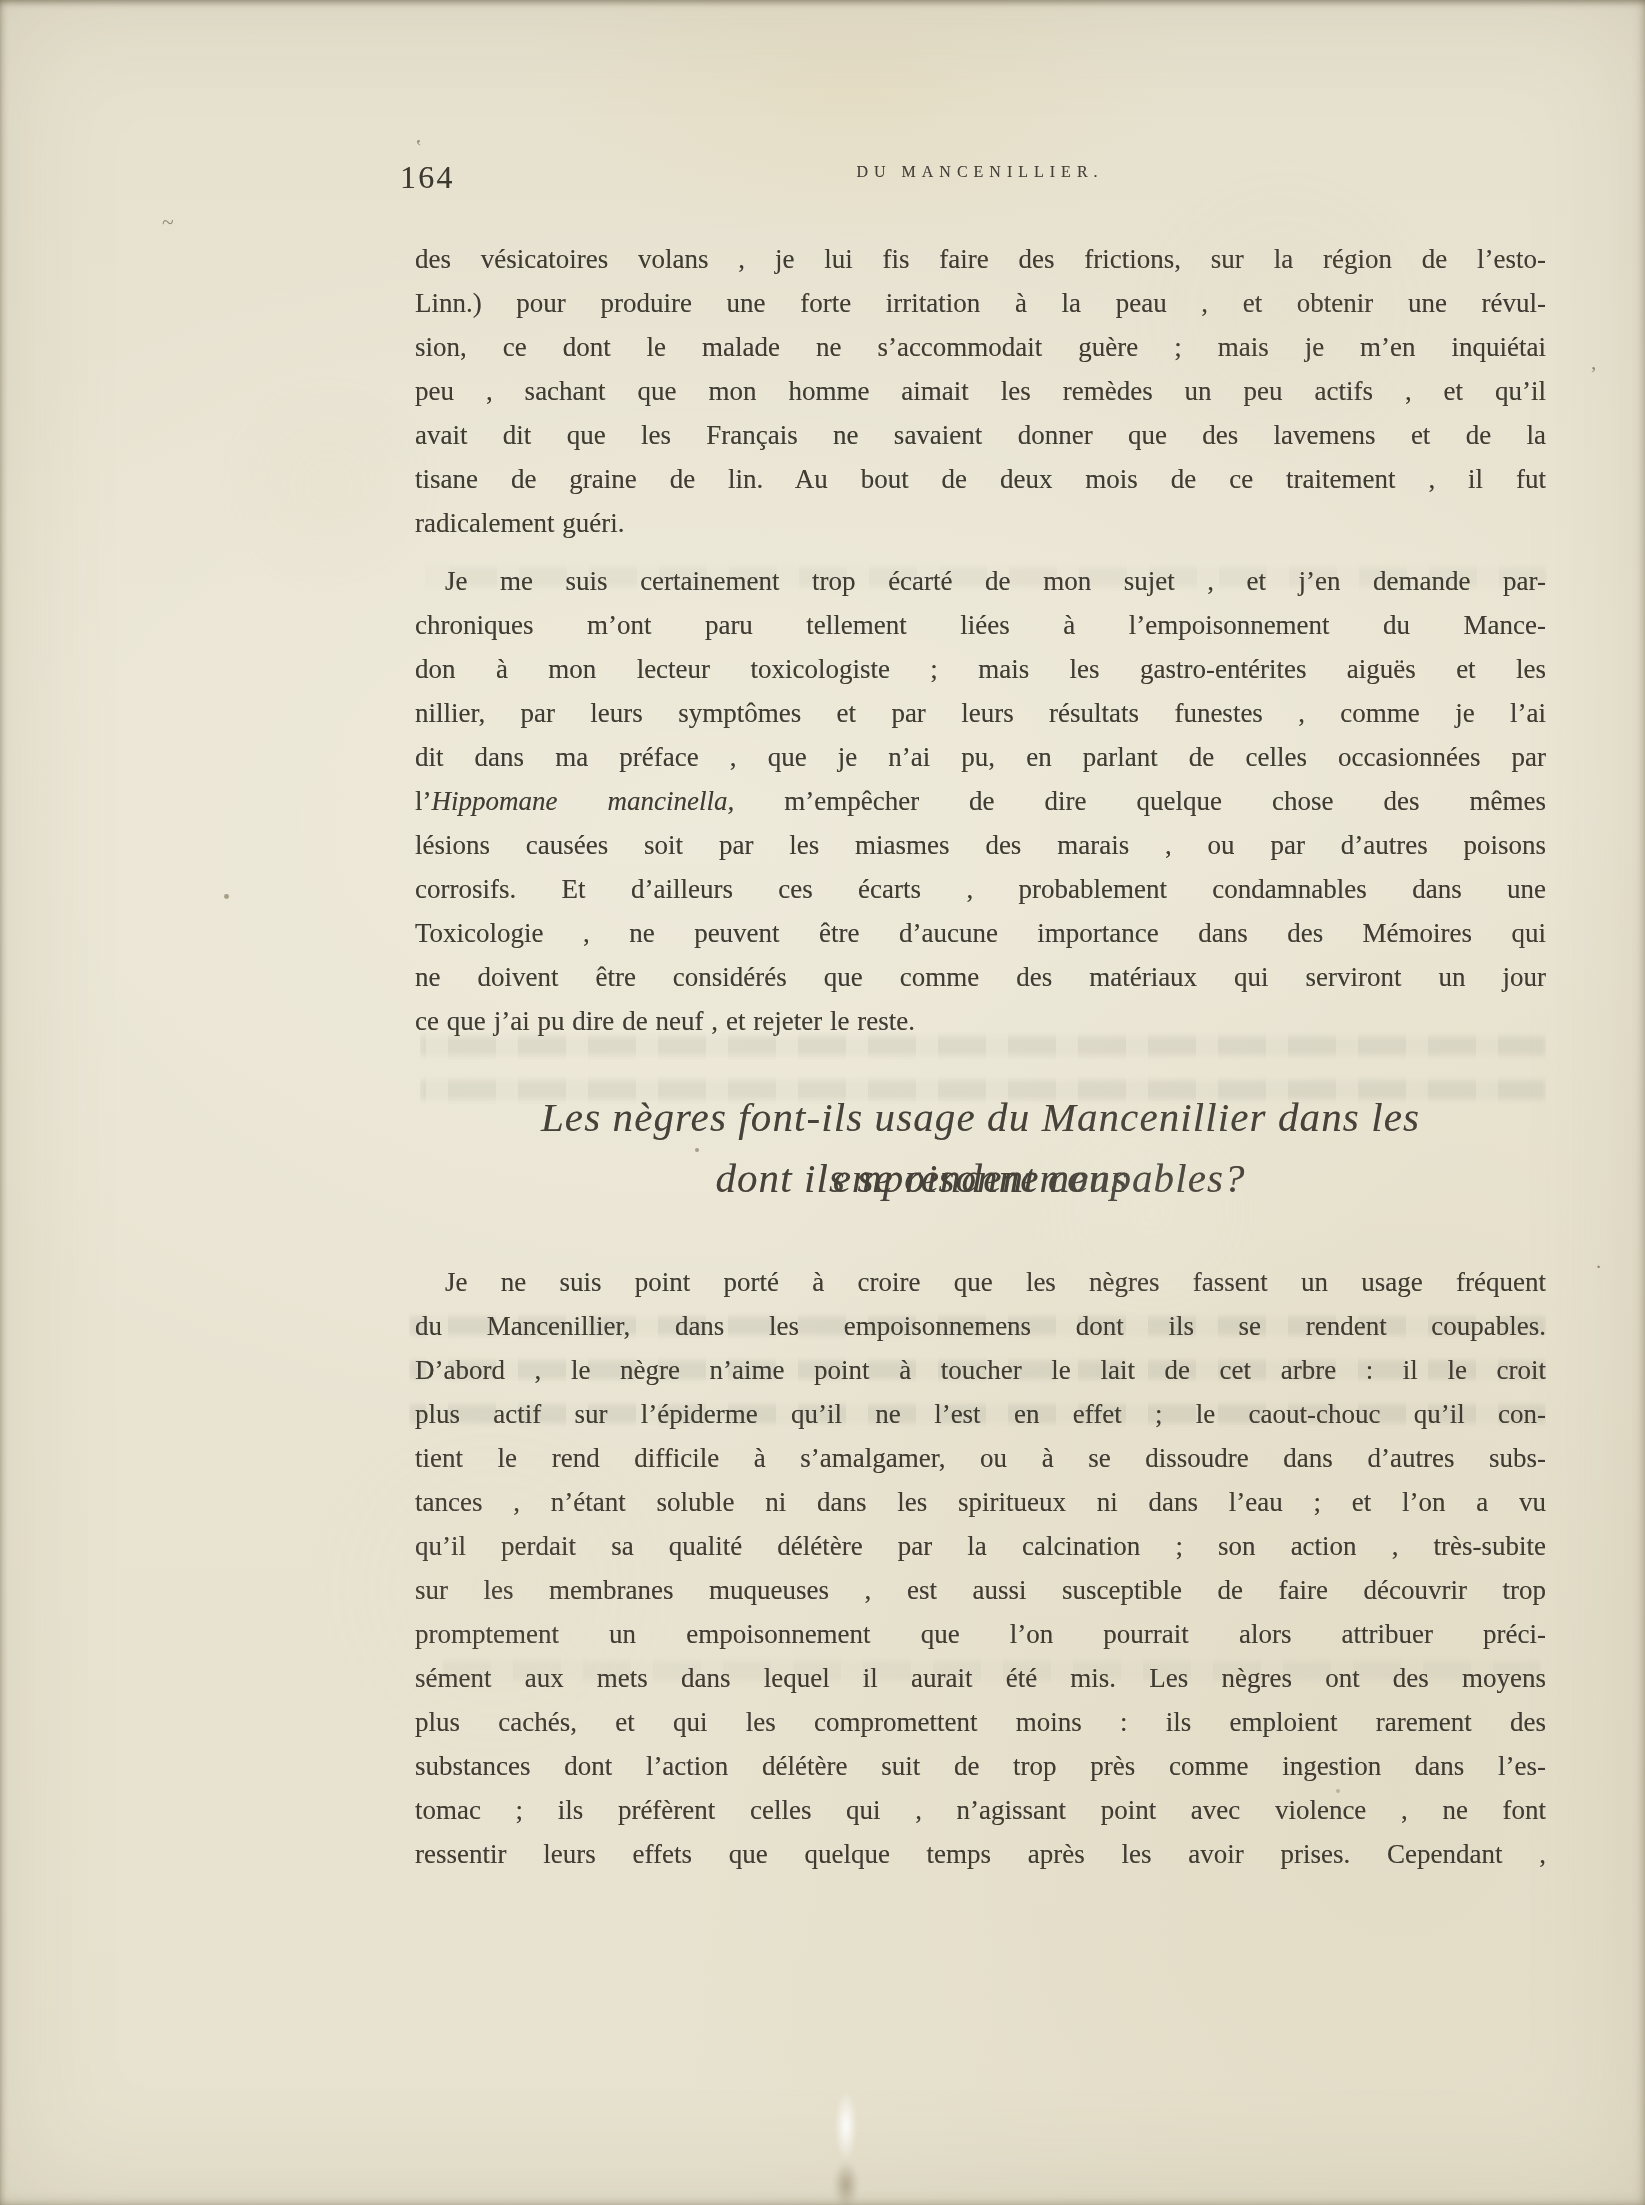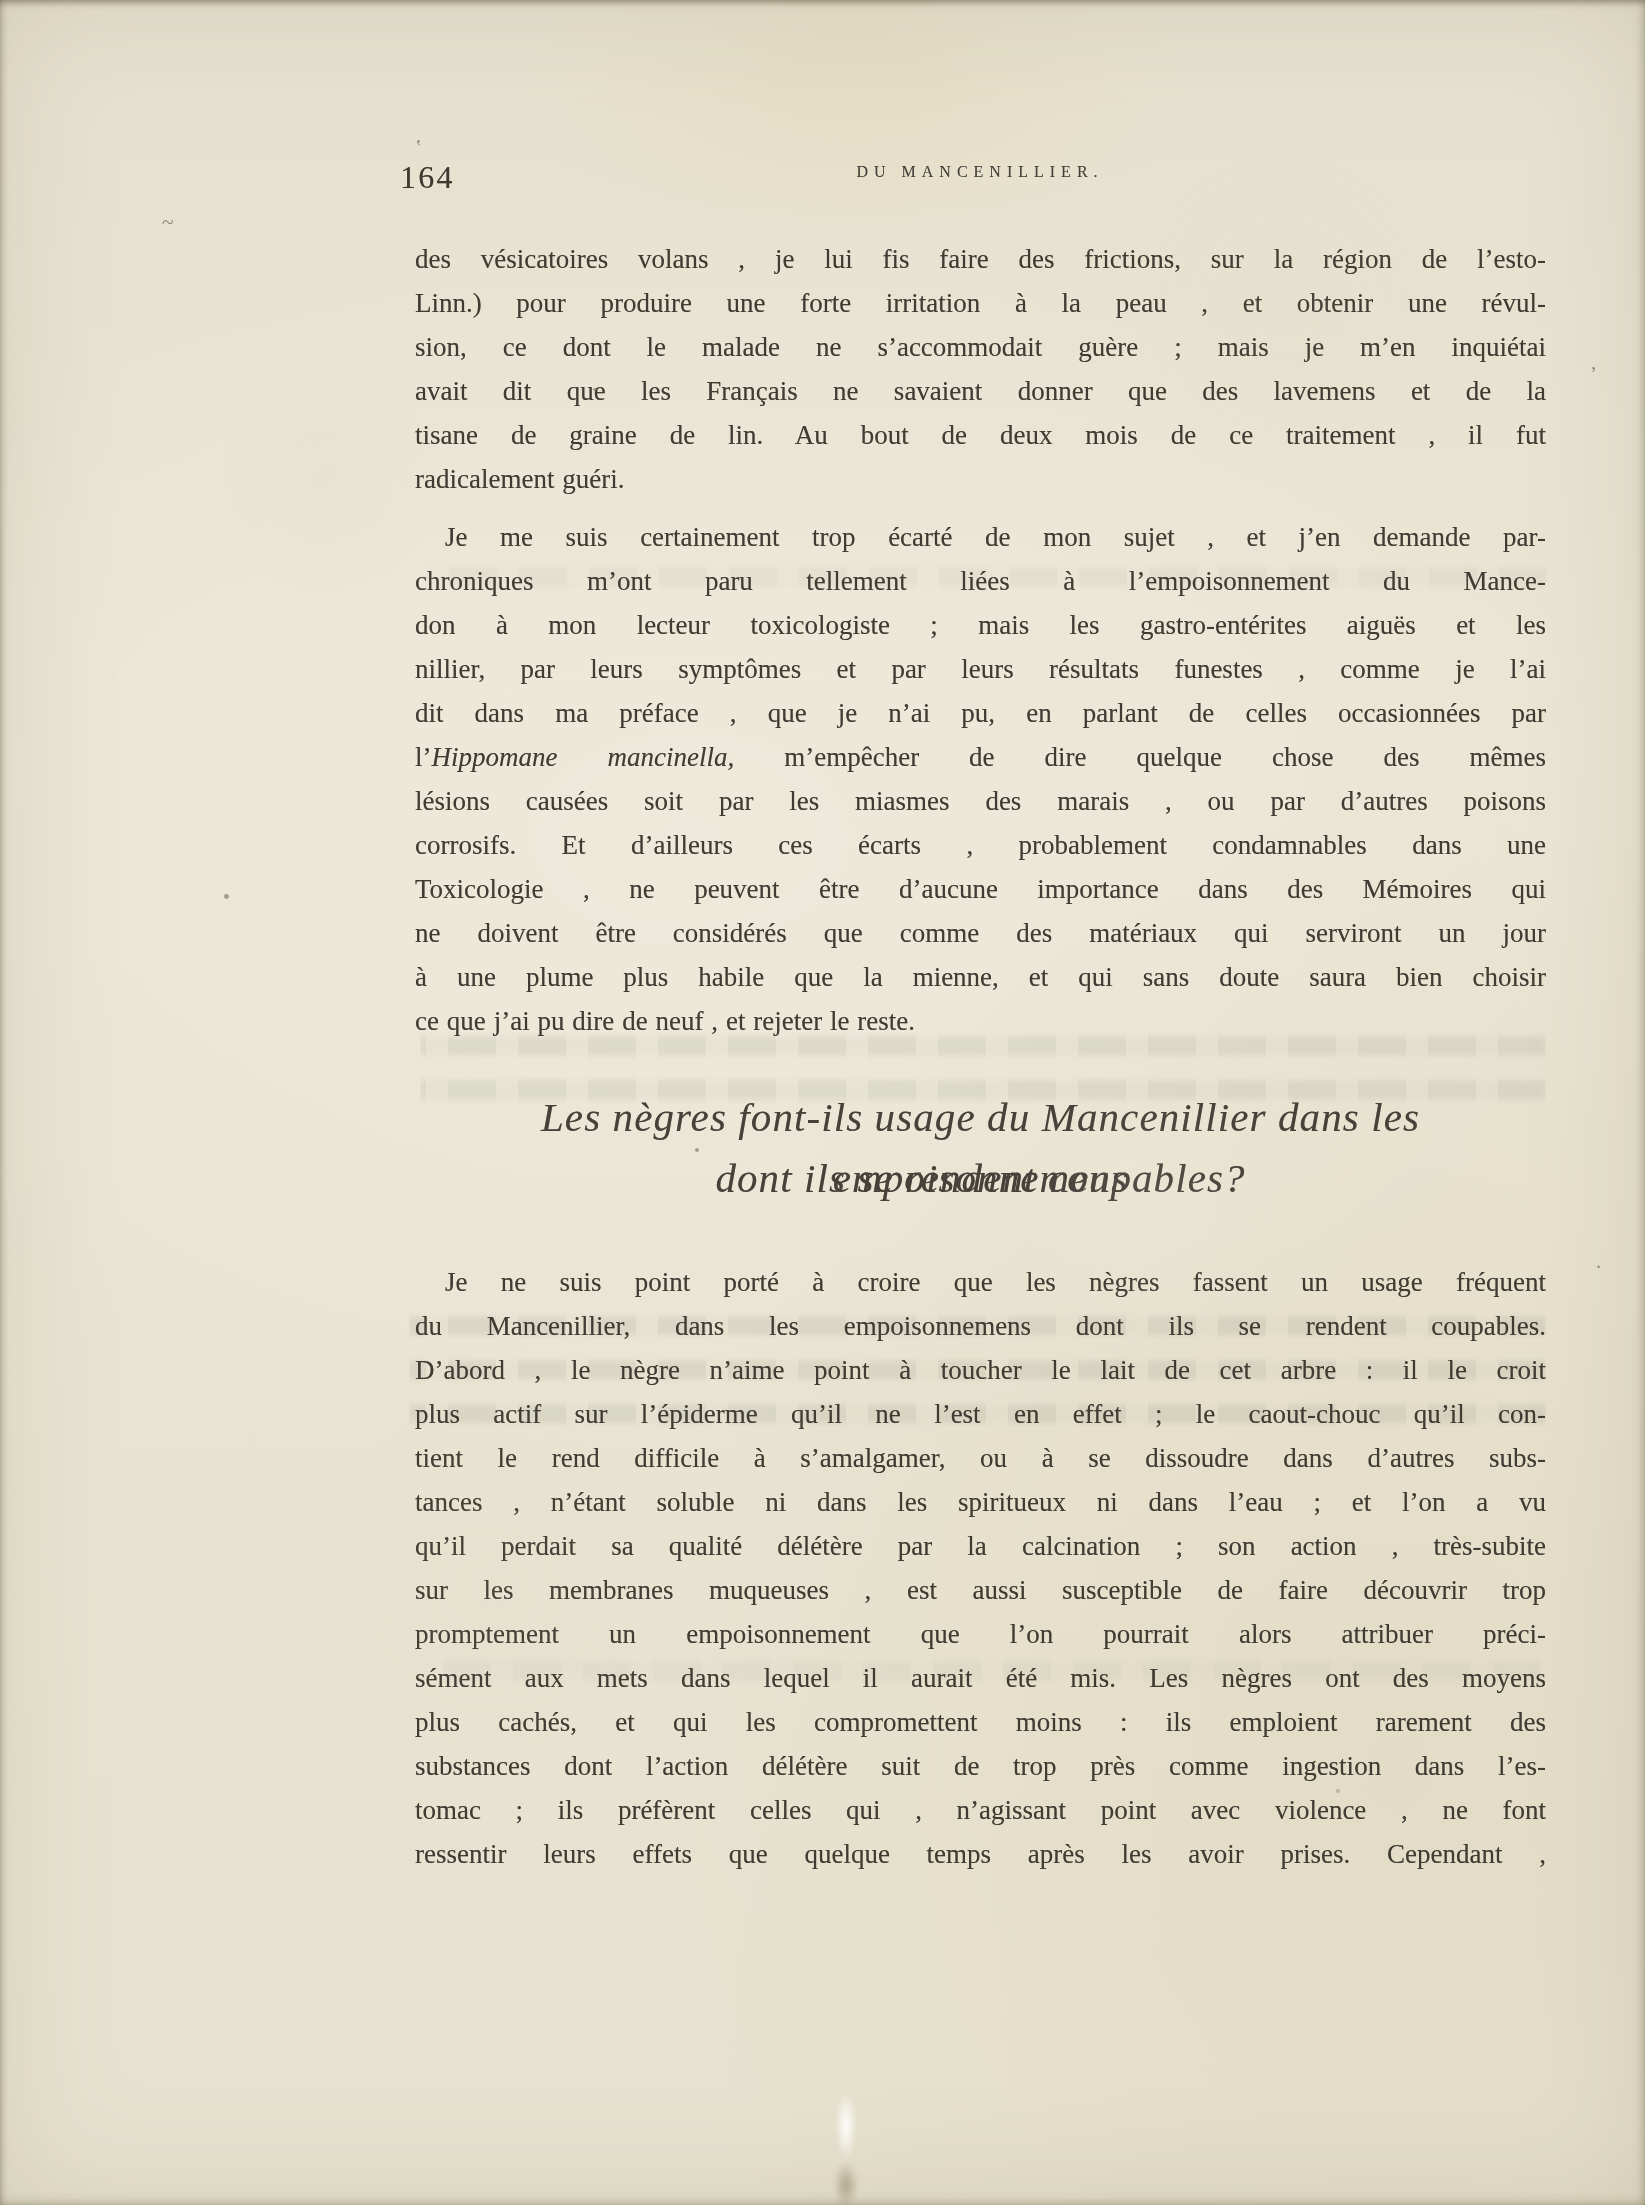--- a/index.html
+++ b/index.html
@@ -102,36 +102,36 @@
   <div class="bleed" style="left:426px;top:555px;width:1121px;height:50px;opacity:.45;"></div>
   <div class="bleed" style="left:420px;top:1024px;width:1126px;height:97px;opacity:.8;"></div>
   <div class="bleed" style="left:409px;top:1304px;width:1137px;height:140px;opacity:.85;"></div>
   <div class="bleed" style="left:442px;top:1649px;width:1099px;height:54px;opacity:.4;"></div>
 
   <div class="text-block">
       <div class="para">
         <div class="line"><span>des vésicatoires volans , je lui fis faire des frictions, sur la région de l’esto-</span></div>
         <div class="line"><span>Linn.) pour produire une forte irritation à la peau , et obtenir une révul-</span></div>
         <div class="line"><span>sion, ce dont le malade ne s’accommodait guère ; mais je m’en inquiétai</span></div>
+        <div class="line"><span>peu , sachant que mon homme aimait les remèdes un peu actifs , et qu’il</span></div>
         <div class="line"><span>avait dit que les Français ne savaient donner que des lavemens et de la</span></div>
         <div class="line"><span>tisane de graine de lin. Au bout de deux mois de ce traitement , il fut</span></div>
         <div class="line last"><span>radicalement guéri.</span></div>
       </div>
       <div class="para">
         <div class="line indent"><span>Je me suis certainement trop écarté de mon sujet , et j’en demande par-</span></div>
         <div class="line"><span>chroniques m’ont paru tellement liées à l’empoisonnement du Mance-</span></div>
         <div class="line"><span>don à mon lecteur toxicologiste ; mais les gastro-entérites aiguës et les</span></div>
         <div class="line"><span>nillier, par leurs symptômes et par leurs résultats funestes , comme je l’ai</span></div>
         <div class="line"><span>dit dans ma préface , que je n’ai pu, en parlant de celles occasionnées par</span></div>
         <div class="line"><span>l’</span><span class="it">Hippomane mancinella,</span><span> m’empêcher de dire quelque chose des mêmes</span></div>
         <div class="line"><span>lésions causées soit par les miasmes des marais , ou par d’autres poisons</span></div>
         <div class="line"><span>corrosifs. Et d’ailleurs ces écarts , probablement condamnables dans une</span></div>
         <div class="line"><span>Toxicologie , ne peuvent être d’aucune importance dans des Mémoires qui</span></div>
         <div class="line"><span>ne doivent être considérés que comme des matériaux qui serviront un jour</span></div>
-        <div class="line"><span>à une plume plus habile que la mienne, et qui sans doute saura bien choisir</span></div>
         <div class="line last"><span>ce que j’ai pu dire de neuf , et rejeter le reste.</span></div>
       </div>
       <div class="heading">
         <div class="hline">Les nègres font-ils usage du Mancenillier dans les empoisonnemens</div>
         <div class="hline">dont ils se rendent coupables?</div>
       </div>
       <div class="para">
         <div class="line indent"><span>Je ne suis point porté à croire que les nègres fassent un usage fréquent</span></div>
         <div class="line"><span>du Mancenillier, dans les empoisonnemens dont ils se rendent coupables.</span></div>
         <div class="line"><span>D’abord , le nègre n’aime point à toucher le lait de cet arbre : il le croit</span></div>

